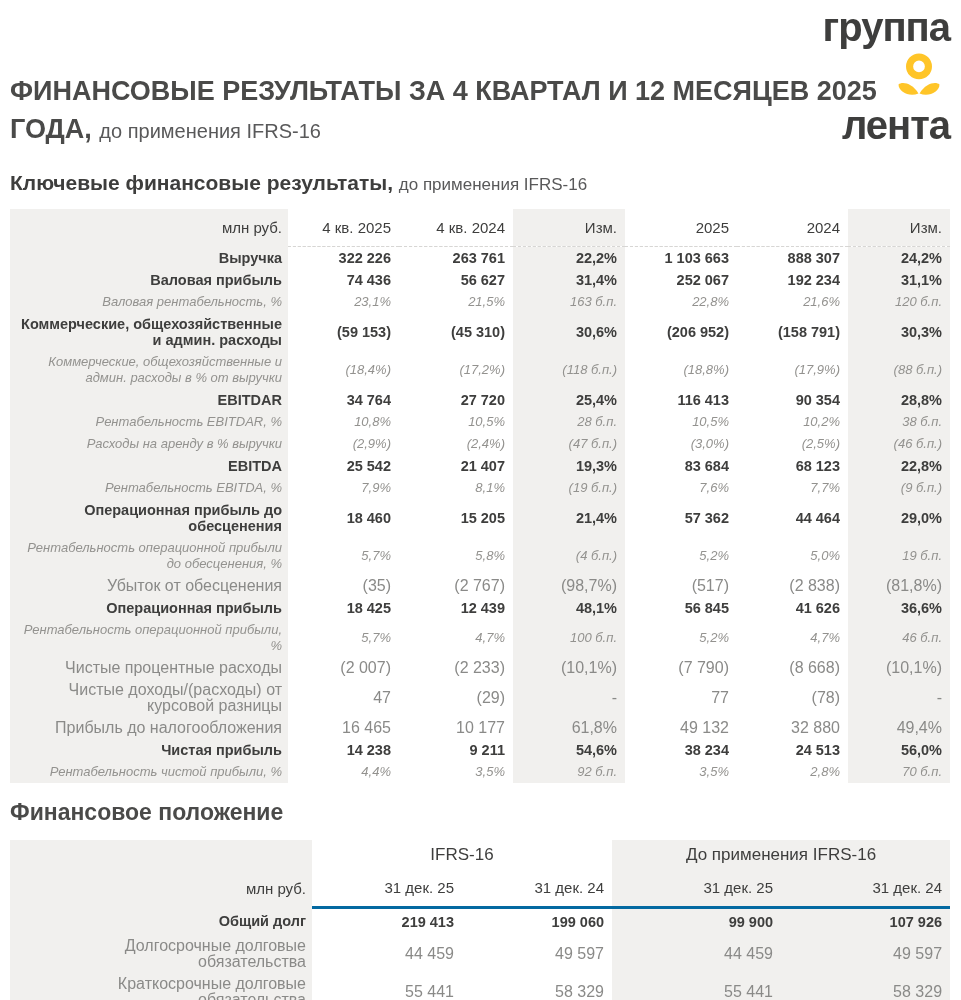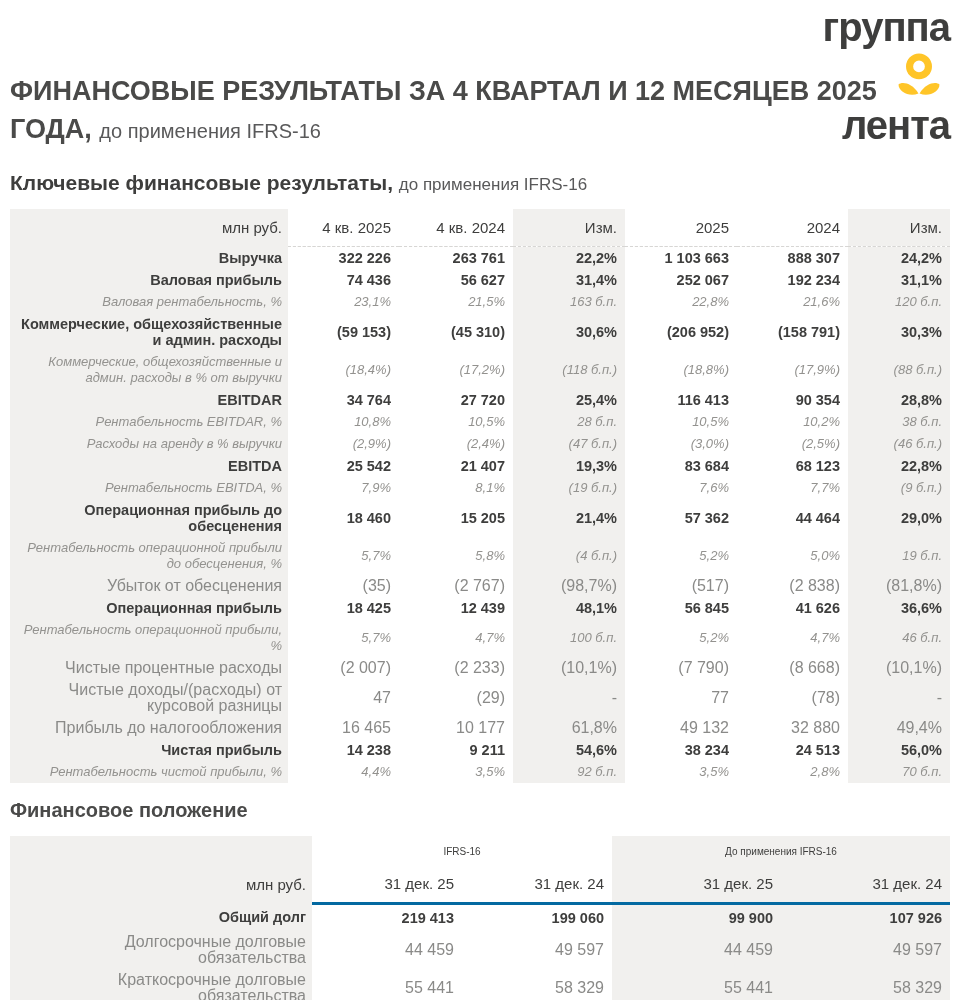--- a/index.html
+++ b/index.html
@@ -11,39 +11,39 @@
   
   .logo-row{display:flex;align-items:flex-end;height:46px;flex-direction:column;}
   .logo-word{font-size:40px;font-weight:700;letter-spacing:-1px;color:#3e3e3d;line-height:46px;}
   .logo-icon{margin:2px 7px 0 8px;}
   
   .title{margin:22px 0 0 0;font-size:27px;line-height:38px;font-weight:700;color:#4a4a49;max-width:908px;}
   .title-suffix{font-size:20px;font-weight:400;color:#59595a;letter-spacing:0;}
   
   .h-key{margin:21px 0 0 0;font-size:21px;font-weight:700;color:#3e3e3d;}
   .h-key-suffix{font-size:17px;font-weight:400;color:#59595a;}
-  .h-fin{margin:16px 0 0 0;font-size:20px;font-weight:700;color:#4a4a49;}
+  .h-fin{margin:16px 0 0 0;font-size:23px;font-weight:700;color:#4a4a49;}
   
   table{border-collapse:collapse;table-layout:fixed;width:940px;}
   td,th{overflow:hidden;}
   .bg{background:#f1f0ee;}
   .c-label{text-align:right;padding:3px 6px 3px 10px;line-height:16px;}
   .c-num{text-align:right;padding:3px 8px 3px 2px;line-height:16px;white-space:nowrap;}
   
   .t1{margin-top:14px;}
   .t1 th{font-weight:400;font-size:15px;color:#3e3e3d;height:31px;vertical-align:middle;}
   .t1 th.c-num{border-bottom:1px dashed #d7d6d4;}
   .t1 td{vertical-align:middle;}
   .r-bold td{font-weight:700;font-size:14.5px;color:#3e3e3d;}
   .r-plain td{font-weight:400;font-size:16px;color:#8a8a88;}
   .r-italic td{font-weight:400;font-style:italic;font-size:13px;color:#93928f;}
   
   .t2{margin-top:14px;}
   .t2 th{font-weight:400;font-size:15px;color:#3e3e3d;vertical-align:middle;}
-  .t2 .group-row th{height:24px;font-size:10px;}
+  .t2 .group-row th{height:24px;font-size:17px;}
   .t2 .date-row th{height:30px;}
   .t2 .date-row th.c-num{border-bottom:3px solid #0369a1;}
   .t2 .group-label{text-align:center;padding:3px 0;}
   .t2 td{vertical-align:middle;height:20px;}
   .t2 .indent td.c-label{padding-left:20px;}
 </style>
 </head>
 <body>
 
 <div class="page">

